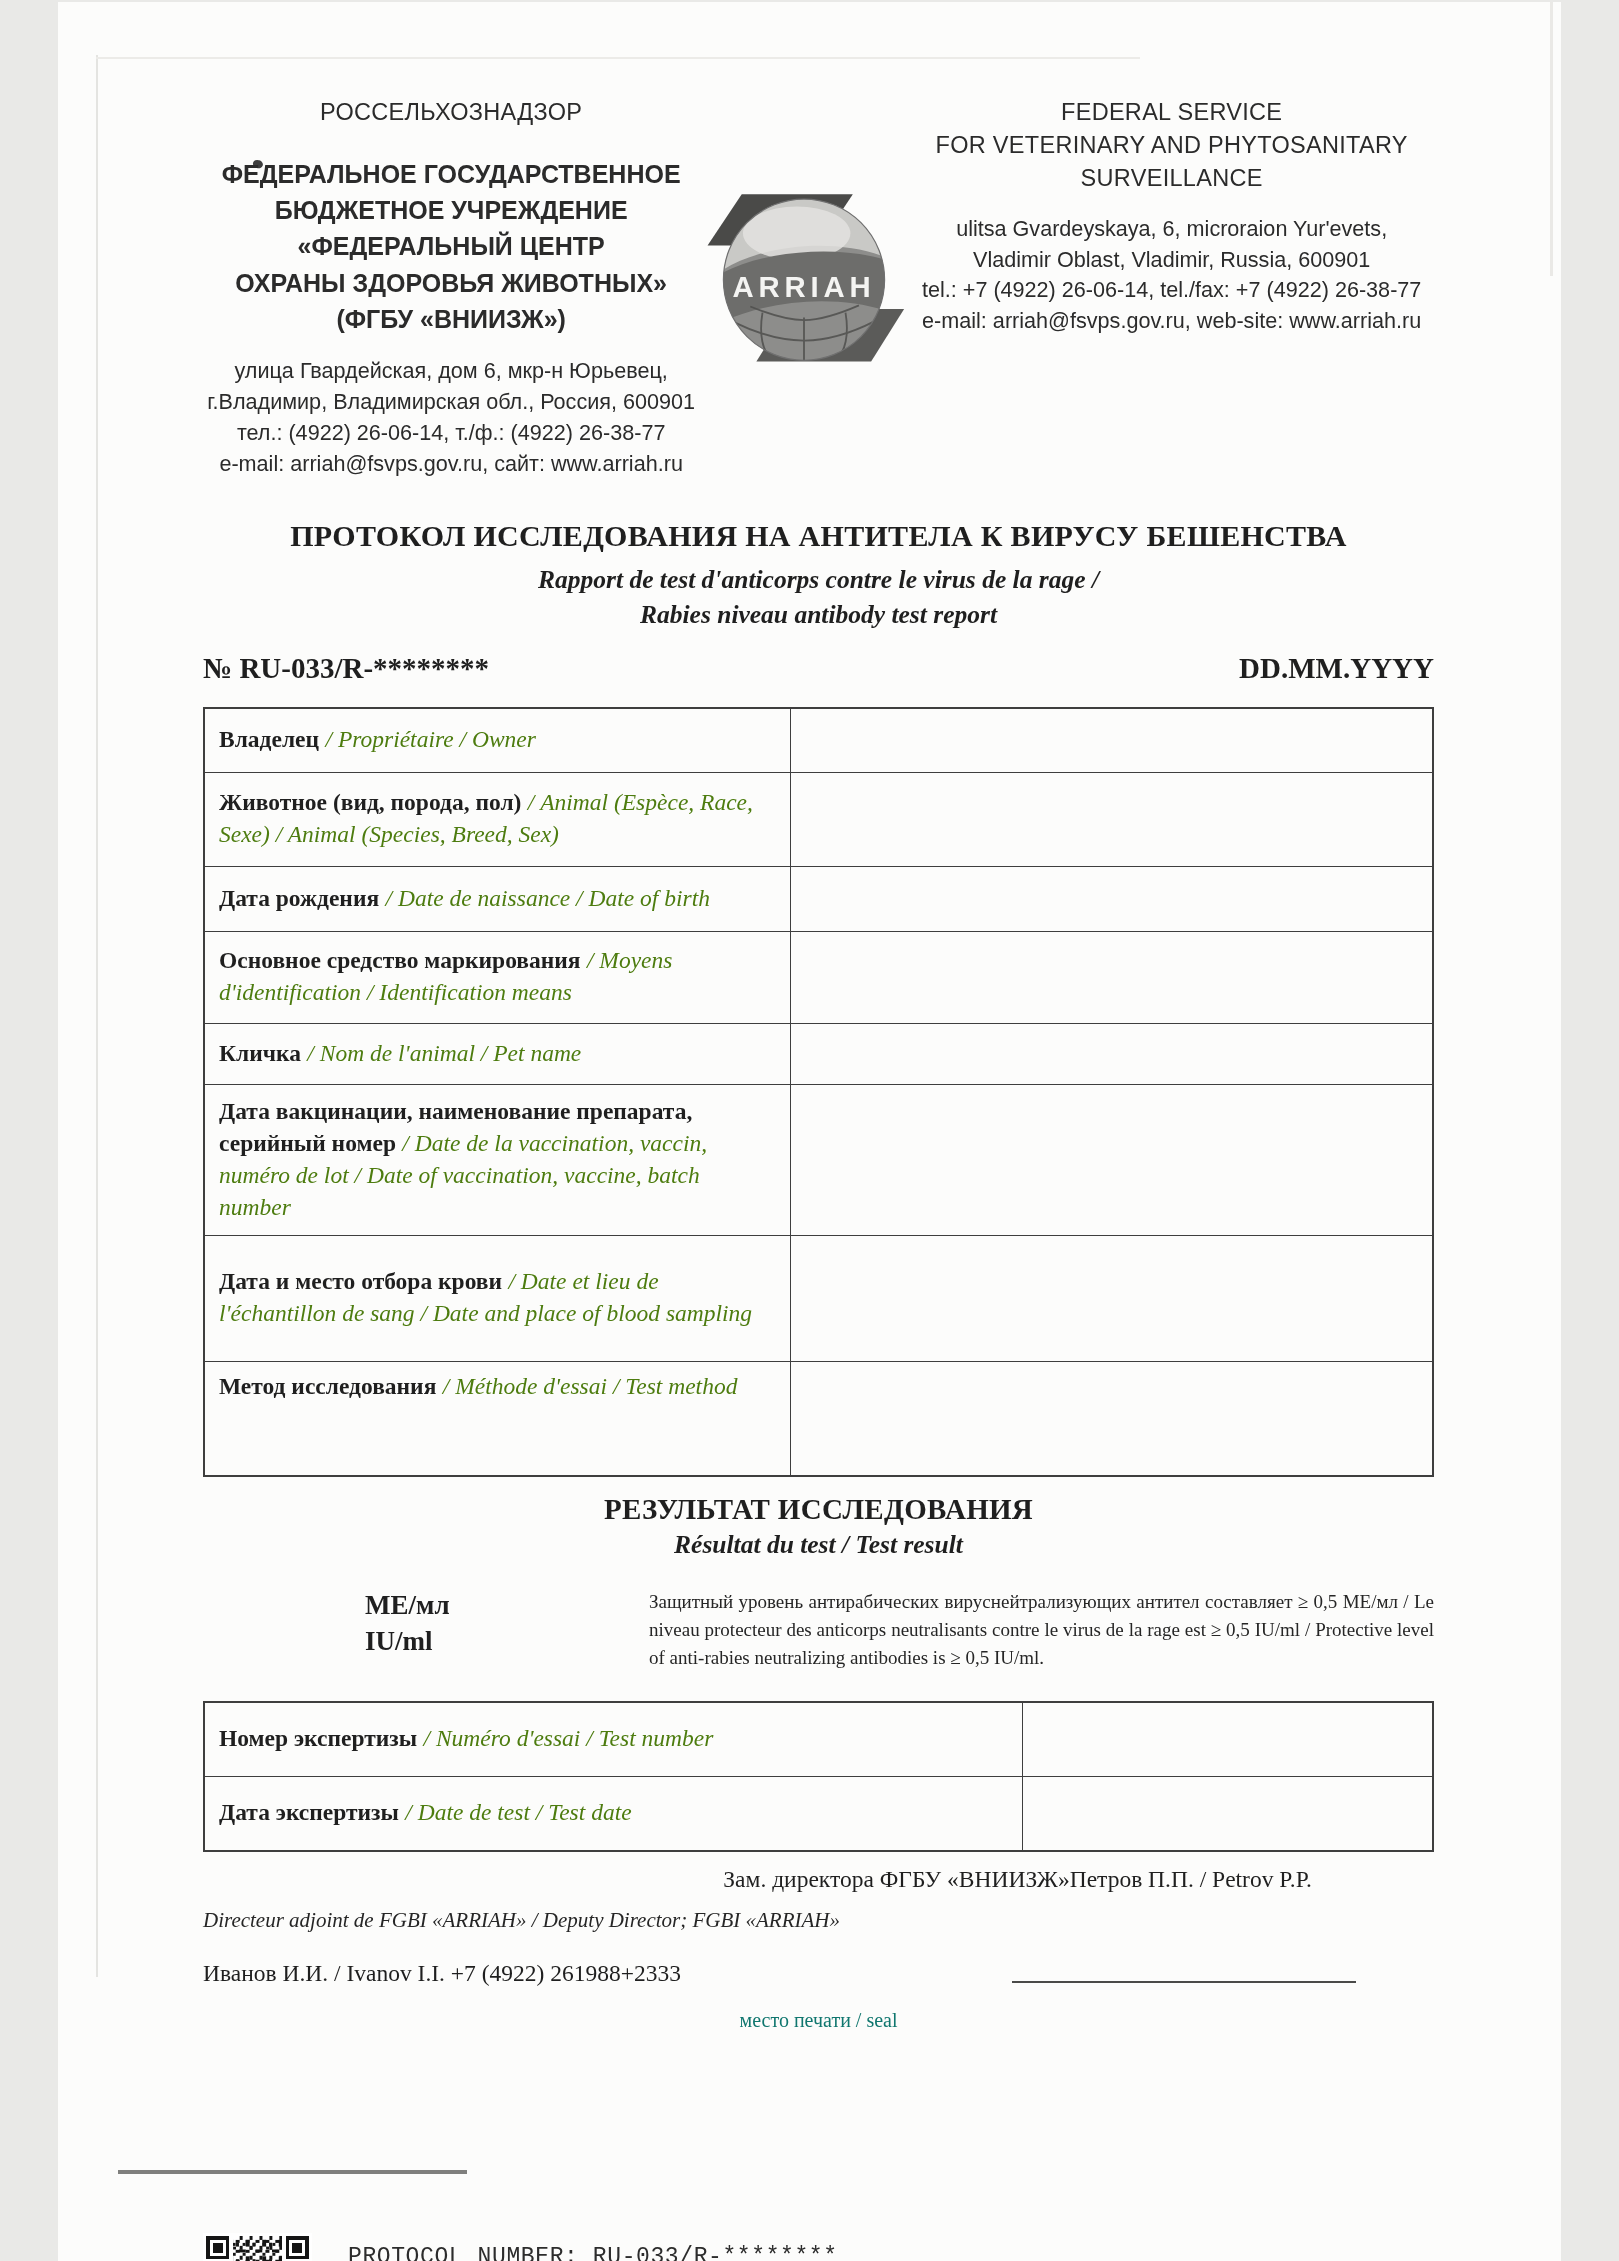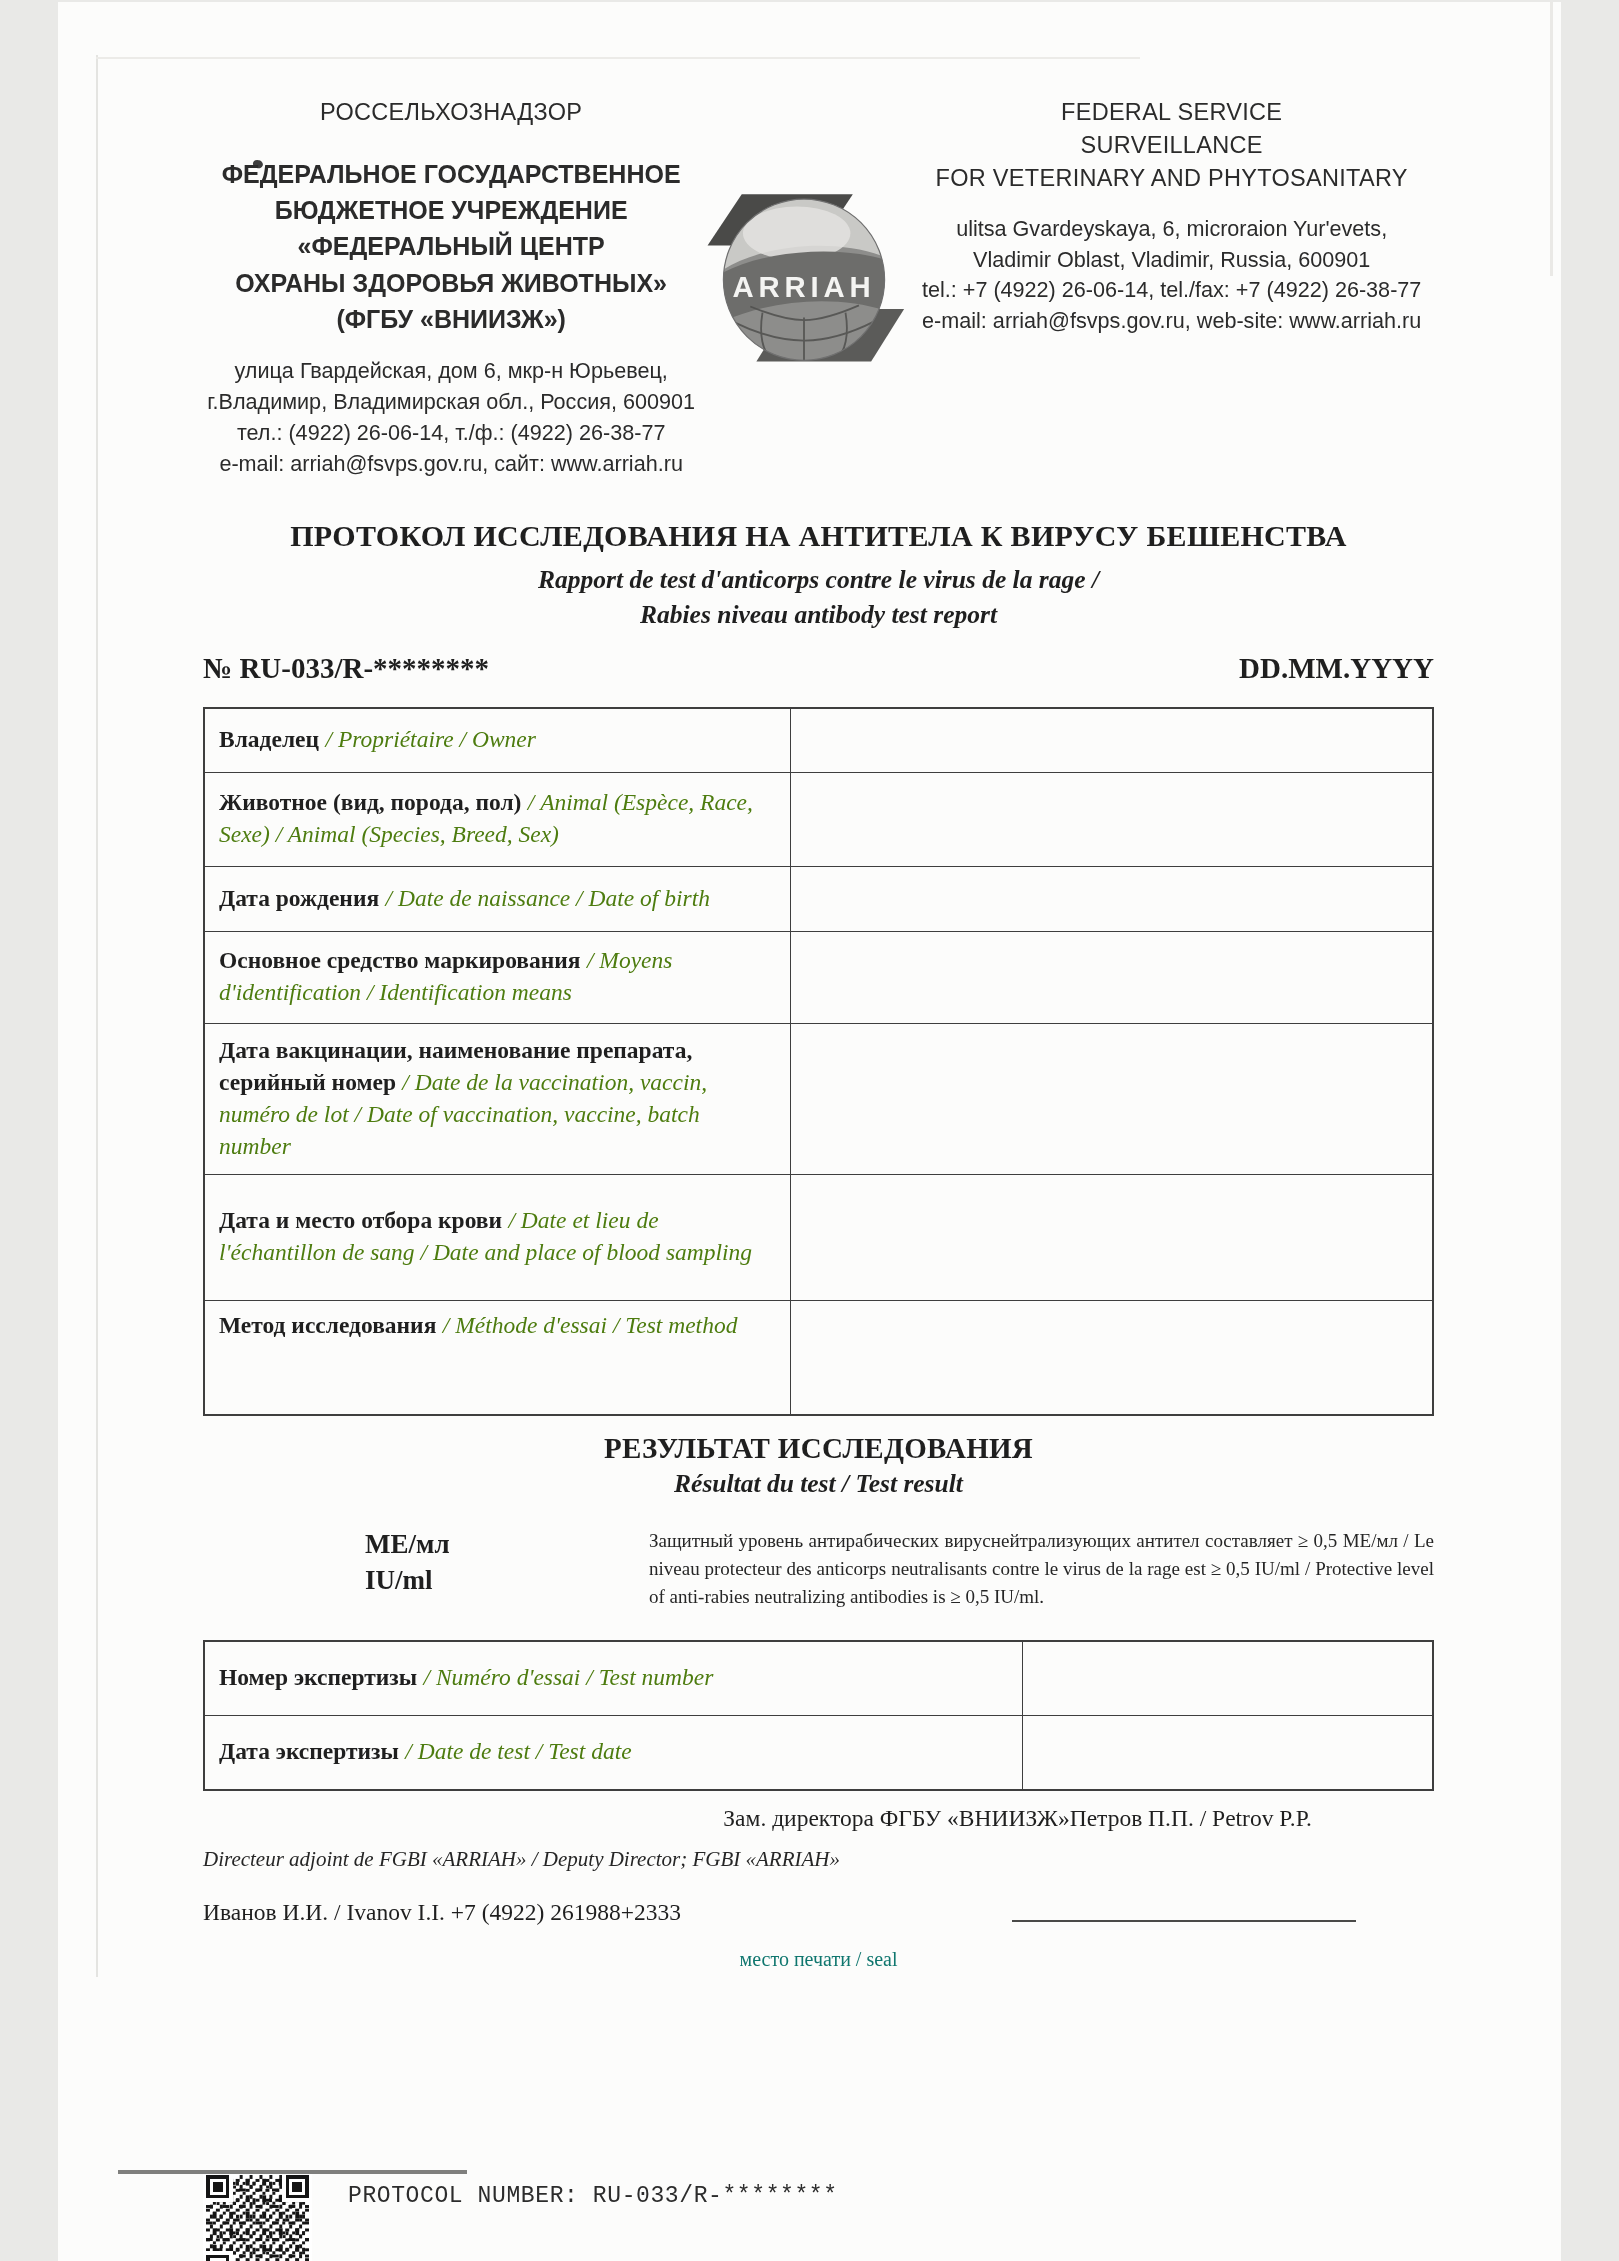--- a/index.html
+++ b/index.html
@@ -128,22 +128,22 @@
               <text x="172" y="206" text-anchor="middle" font-size="48" font-weight="bold" letter-spacing="8" fill="#f4f4f2" style="font-family:'Liberation Sans','DejaVu Sans',sans-serif">ARRIAH</text>
             </g>
             <circle cx="172" cy="178" r="132" fill="none" stroke="#707070" stroke-width="2"></circle>
           </svg>
         </div>
       </div>
 
       <div class="org org-en">
         <div class="org-authority">
           <div>FEDERAL SERVICE</div>
+          <div>FOR VETERINARY AND PHYTOSANITARY</div>
           <div>SURVEILLANCE</div>
-          <div>FOR VETERINARY AND PHYTOSANITARY</div>
         </div>
         <div class="org-address">
           <div>ulitsa Gvardeyskaya, 6, microraion Yur'evets,</div>
           <div>Vladimir Oblast, Vladimir, Russia, 600901</div>
           <div>tel.: +7 (4922) 26-06-14, tel./fax: +7 (4922) 26-38-77</div>
           <div>e-mail: arriah@fsvps.gov.ru, web-site: www.arriah.ru</div>
         </div>
       </div>
     </header>
 
@@ -166,20 +166,24 @@
       <tr class="r2">
         <td class="label-cell"><span class="ru">Животное (вид, порода, пол)</span><span class="intl">/ Animal (Espèce, Race, Sexe) / Animal (Species, Breed, Sex)</span></td>
         <td class="value-cell"></td>
       </tr>
       <tr class="r3">
         <td class="label-cell"><span class="ru">Дата рождения</span><span class="intl">/ Date de naissance / Date of birth</span></td>
         <td class="value-cell"></td>
       </tr>
       <tr class="r4">
         <td class="label-cell"><span class="ru">Основное средство маркирования</span><span class="intl">/ Moyens d'identification / Identification means</span></td>
+        <td class="value-cell"></td>
+      </tr>
+      <tr class="r5">
+        <td class="label-cell"><span class="ru">Кличка</span><span class="intl">/ Nom de l'animal / Pet name</span></td>
         <td class="value-cell"></td>
       </tr>
       <tr class="r6">
         <td class="label-cell"><span class="ru">Дата вакцинации, наименование препарата, серийный номер</span><span class="intl">/ Date de la vaccination, vaccin, numéro de lot / Date of vaccination, vaccine, batch number</span></td>
         <td class="value-cell"></td>
       </tr>
       <tr class="r7">
         <td class="label-cell"><span class="ru">Дата и место отбора крови</span><span class="intl">/ Date et lieu de l'échantillon de sang / Date and place of blood sampling</span></td>
         <td class="value-cell"></td>
       </tr>

